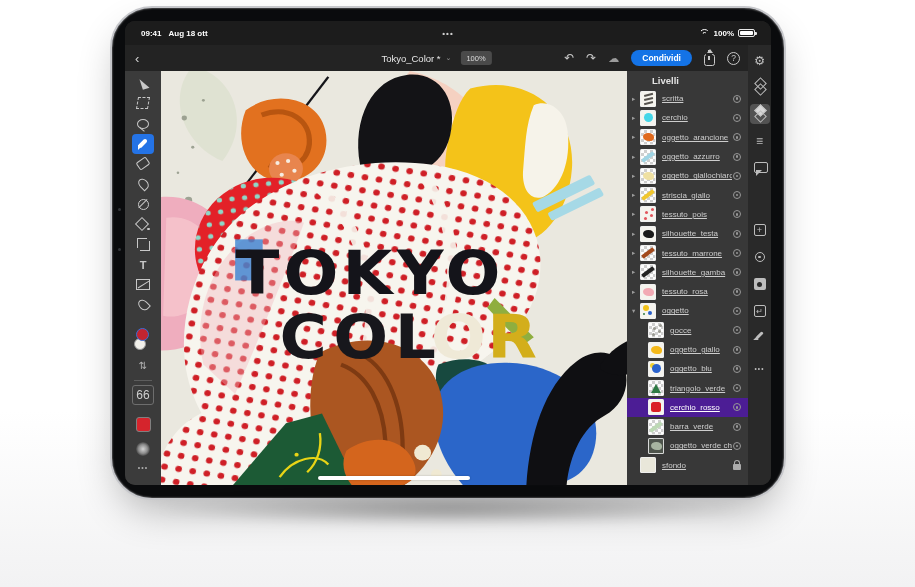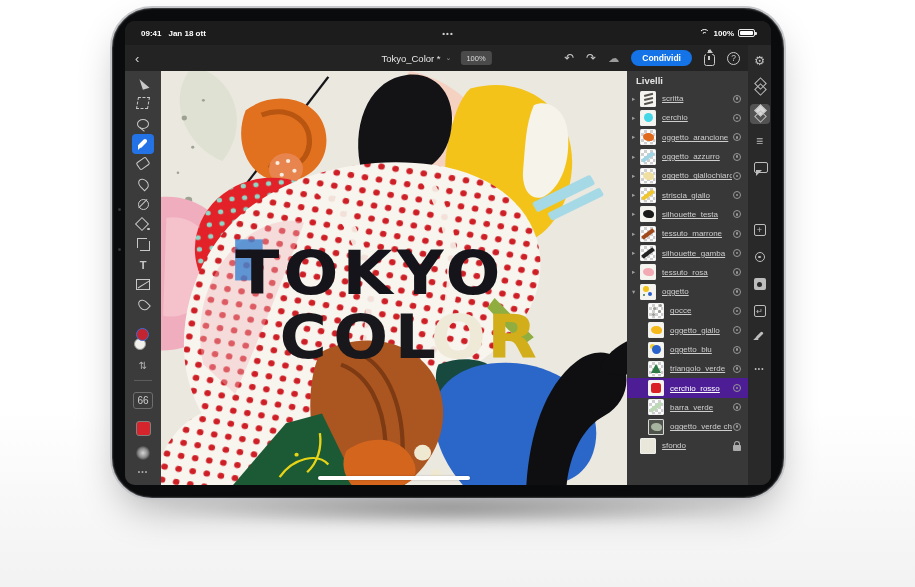--- a/index.html
+++ b/index.html
@@ -110,38 +110,38 @@
     background:currentColor;transform:rotate(-32deg);}
   .t-eyedropper::before{content:"";display:block;width:7px;height:10px;border:1.3px solid currentColor;
     border-radius:0 50% 50% 50%;transform:rotate(135deg);}
   .colorwells{position:relative;width:20px;height:24px;margin-top:13px;flex:0 0 auto;}
   .cw-fg{position:absolute;left:3px;top:0;width:13px;height:13px;border-radius:50%;
     background:#c22430;border:1.6px solid #3a6fd8;}
   .cw-bg{position:absolute;left:1px;top:10px;width:12px;height:12px;border-radius:50%;
     background:#f2f0ea;border:1px solid #9a9a9a;}
   .swap{margin-top:8px;color:#b5b5b5;font-size:10px;flex:0 0 auto;}
   .tdivider{width:18px;height:1px;background:#5d5d5d;margin-top:9px;flex:0 0 auto;}
-  .chip{margin-top:11px;min-width:17px;padding:2px 3px;border:1px solid #6e6e6e;border-radius:3px;
-    font-size:10px;color:#cfcfcf;text-align:center;flex:0 0 auto;}
+  .chip{margin-top:4px;min-width:17px;padding:2px 3px;border:1px solid #6e6e6e;border-radius:3px;
+    font-size:12px;color:#cfcfcf;text-align:center;flex:0 0 auto;}
   .swatch-red{margin-top:12px;width:15px;height:15px;background:#d5242c;border-radius:3px;
     border:1px solid #808080;flex:0 0 auto;}
   .soft-dot{margin-top:10px;width:14px;height:14px;border-radius:50%;flex:0 0 auto;
     background:radial-gradient(circle,#d4d4d4 0%,#8d8d8d 45%,rgba(141,141,141,0) 75%);}
   .tmore{margin-top:8px;color:#ababab;font-size:7px;letter-spacing:1px;flex:0 0 auto;}
 
   
   .canvas{flex:1;position:relative;background:#eae8df;min-width:0;overflow:hidden;}
   .canvas svg{position:absolute;inset:0;width:100%;height:100%;}
   .home-indicator{position:absolute;left:50%;transform:translateX(-50%);bottom:5px;
     width:152px;height:4.5px;border-radius:3px;background:#fff;box-shadow:0 0 2px rgba(0,0,0,.25);}
 
   
   .lpanel{width:121px;background:#383838;display:flex;flex-direction:column;flex:0 0 auto;overflow:hidden;}
   .lheader{height:18px;display:flex;align-items:center;padding-left:9px;color:#e3e3e3;
-    font-size:9.5px;font-weight:bold;flex:0 0 auto;}
+    font-size:9.5px;font-weight:bold;flex:0 0 auto;margin-left:16px;}
   .lrows{flex:1;display:flex;flex-direction:column;}
   .lrow{height:19.3px;display:flex;align-items:center;padding-left:5px;flex:0 0 auto;}
   .lrow.child{padding-left:13px;}
   .lrow.sel{background:#4c1d95;}
   .disc{width:8px;color:#9a9a9a;font-size:6.5px;flex:0 0 auto;}
   .thumb{position:relative;width:16px;height:16px;border:1px solid rgba(240,240,240,.85);
     border-radius:1.5px;margin-right:6px;flex:0 0 auto;display:flex;align-items:center;
     justify-content:center;overflow:hidden;}
   .thumb.white{background:#f5f4ee;}
   .thumb.checker{background-color:#fdfdfd;
@@ -210,21 +210,21 @@
 <body>
 
 <div class="device">
   <div class="bezel-dot" style="top:200px"></div>
   <div class="bezel-dot" style="top:240px"></div>
   <div class="screen">
 
     <div class="statusbar">
       <div class="sb-left">
         <span>09:41</span>
-        <span>Jan 18 ott</span>
+        <span>Aug 18 ott</span>
       </div>
       <span class="sb-center">•••</span>
       <div class="sb-right">
         <span class="wifi"></span>
         <span>100%</span>
         <span class="batt"></span>
       </div>
     </div>
 
     <div class="mainrow">
@@ -430,20 +430,28 @@
                   <span class="disc">▸</span>
                   <span class="thumb checker">
                     <span class="shape-stripe" style="color: rgb(240, 198, 46);"></span>
                   </span>
                   <span class="lname">striscia_giallo</span>
                   <span class="eye"></span>
                 </div>
                 <div class="lrow">
                   <span class="disc">▸</span>
                   <span class="thumb white">
+                    <span class="shape-dots" style="color: rgb(226, 86, 94);"></span>
+                  </span>
+                  <span class="lname">tessuto_pois</span>
+                  <span class="eye"></span>
+                </div>
+                <div class="lrow">
+                  <span class="disc">▸</span>
+                  <span class="thumb white">
                     <span class="shape-blob" style="color: rgb(26, 26, 26);"></span>
                   </span>
                   <span class="lname">silhouette_testa</span>
                   <span class="eye"></span>
                 </div>
                 <div class="lrow">
                   <span class="disc">▸</span>
                   <span class="thumb checker">
                     <span class="shape-stripe" style="color: rgb(162, 73, 28);"></span>
                   </span>

